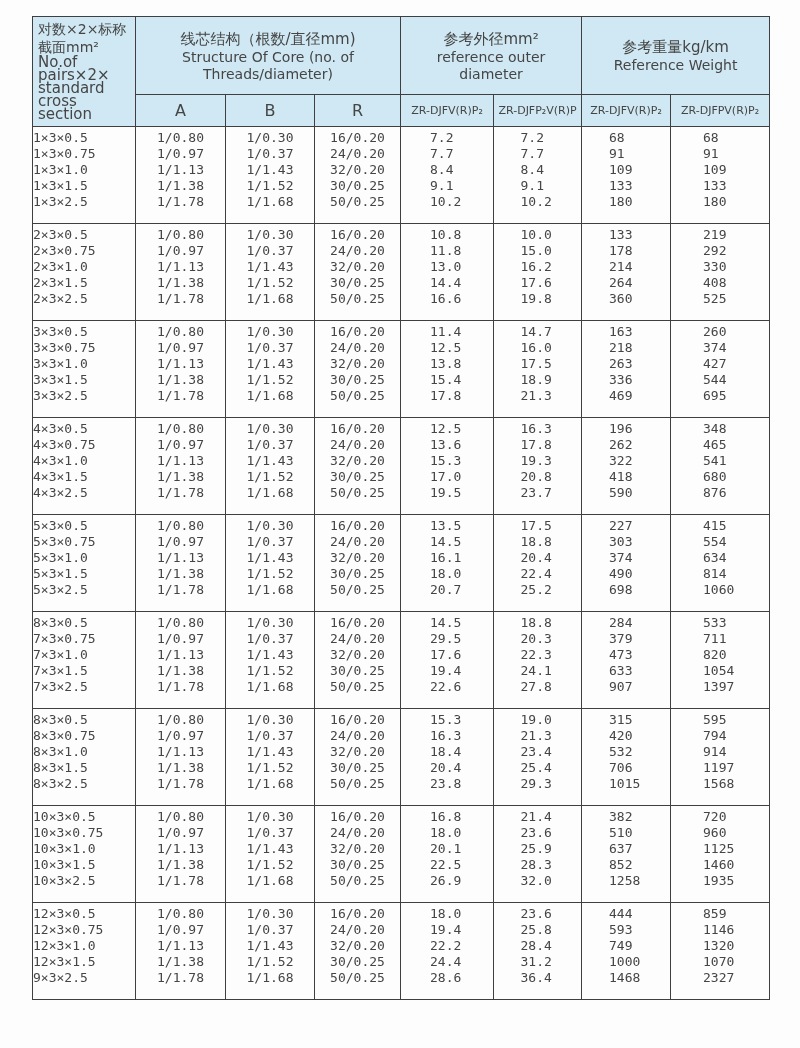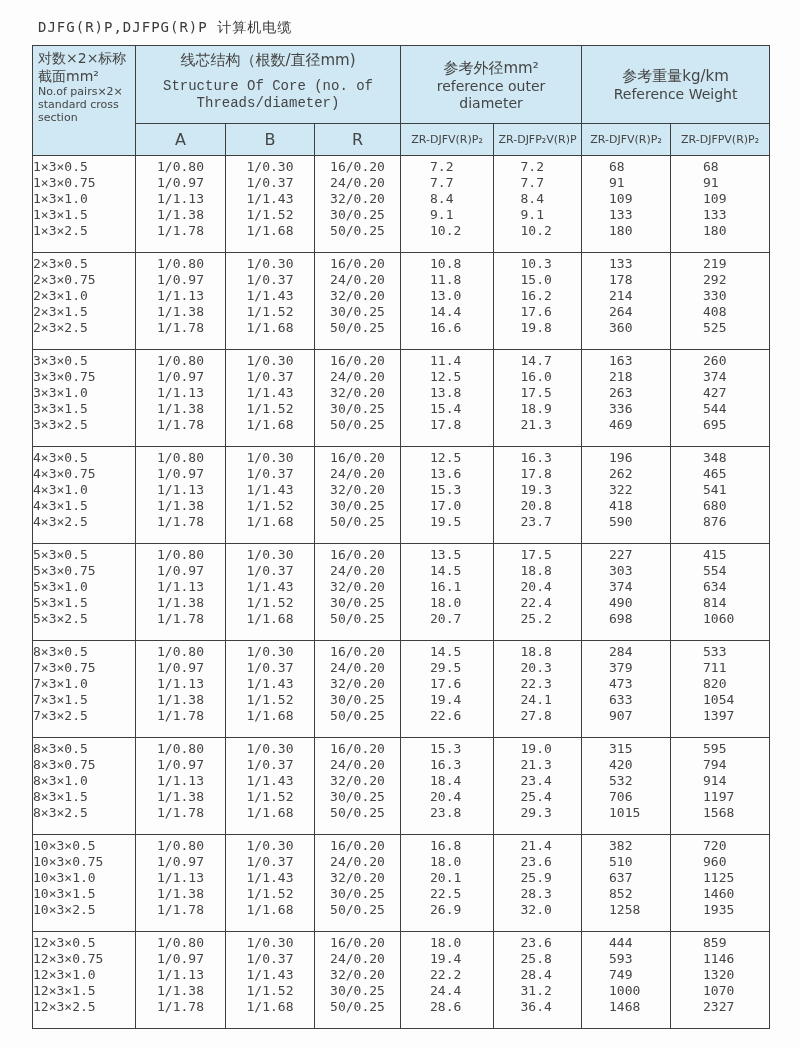--- a/index.html
+++ b/index.html
@@ -37,24 +37,24 @@
     font-weight: normal;
     color: var(--text);
     padding: 2px;
     text-align: center;
     vertical-align: middle;
   }
   th.hr1 { height: 78px; }
   tr.subhead th { height: 32px; }
   .zh { font-size: 15px; line-height: 20px; font-family: "DejaVu Sans", sans-serif; }
   .en { font-size: 14px; line-height: 17px; }
-  .en-narrow { max-width: 252px; margin: 8px auto; font-family: Liberation Mono, monospace; }
+  .en-narrow { max-width: 252px; margin: 0 auto; }
   th.th-pairs { text-align: left; vertical-align: top; padding: 3px 2px 2px 5px; }
   .th-pairs .zh { font-size: 14px; line-height: 18px; }
-  .th-pairs .en { font-size: 11px; line-height: 13px; }
+  .th-pairs .en { font-size: 15px; line-height: 13px; }
   .sub-abr { font-size: 16px; }
   .sub-model { font-size: 11px; letter-spacing: 0; font-family: "DejaVu Sans", sans-serif; white-space: nowrap; }
   tbody.group { border-bottom: 1px solid var(--border); margin-top: 24px; }
   tbody.group td {
     border-top: none; border-bottom: none;
     padding: 0;
     font-family: "DejaVu Sans Mono", monospace;
     font-size: 13px;
     color: var(--text);
     height: 16px;
@@ -67,21 +67,20 @@
   td.c-label { text-align: left; padding-left: 5px; }
   td.c-num { text-align: center; }
   td.c-num .num { display: inline-block; text-align: left; }
   td.c-num .w-dia { width: 34px; }
   td.c-num .w-wt { width: 34px; }
 </style>
 </head>
 <body>
 
 <div class="page-title">
-  <div class="title-line">DJFG(R)P,DJFPG(R)P 计算机电缆</div>
 </div>
 
 <table class="spec">
   <colgroup>
     <col style="width:103px">
       <col style="width:90px">
       <col style="width:89px">
       <col style="width:86px">
     <col style="width:93px">
       <col style="width:88px">
@@ -169,21 +168,21 @@
         <td class="c-num"><span class="num w-wt">180</span></td>
       </tr>
     </tbody>
     <tbody class="group">
       <tr>
         <td class="c-label">2×3×0.5</td>
         <td class="c-num"><span class="num">1/0.80</span></td>
         <td class="c-num"><span class="num">1/0.30</span></td>
         <td class="c-num"><span class="num">16/0.20</span></td>
         <td class="c-num"><span class="num w-dia">10.8</span></td>
-        <td class="c-num"><span class="num w-dia">10.3</span></td>
+        <td class="c-num"><span class="num w-dia">10.0</span></td>
         <td class="c-num"><span class="num w-wt">133</span></td>
         <td class="c-num"><span class="num w-wt">219</span></td>
       </tr>
       <tr>
         <td class="c-label">2×3×0.75</td>
         <td class="c-num"><span class="num">1/0.97</span></td>
         <td class="c-num"><span class="num">1/0.37</span></td>
         <td class="c-num"><span class="num">24/0.20</span></td>
         <td class="c-num"><span class="num w-dia">11.8</span></td>
         <td class="c-num"><span class="num w-dia">15.0</span></td>
@@ -568,21 +567,21 @@
         <td class="c-label">12×3×1.5</td>
         <td class="c-num"><span class="num">1/1.38</span></td>
         <td class="c-num"><span class="num">1/1.52</span></td>
         <td class="c-num"><span class="num">30/0.25</span></td>
         <td class="c-num"><span class="num w-dia">24.4</span></td>
         <td class="c-num"><span class="num w-dia">31.2</span></td>
         <td class="c-num"><span class="num w-wt">1000</span></td>
         <td class="c-num"><span class="num w-wt">1070</span></td>
       </tr>
       <tr>
-        <td class="c-label">12×3×2.5</td>
+        <td class="c-label">9×3×2.5</td>
         <td class="c-num"><span class="num">1/1.78</span></td>
         <td class="c-num"><span class="num">1/1.68</span></td>
         <td class="c-num"><span class="num">50/0.25</span></td>
         <td class="c-num"><span class="num w-dia">28.6</span></td>
         <td class="c-num"><span class="num w-dia">36.4</span></td>
         <td class="c-num"><span class="num w-wt">1468</span></td>
         <td class="c-num"><span class="num w-wt">2327</span></td>
       </tr>
     </tbody>
   </table>

